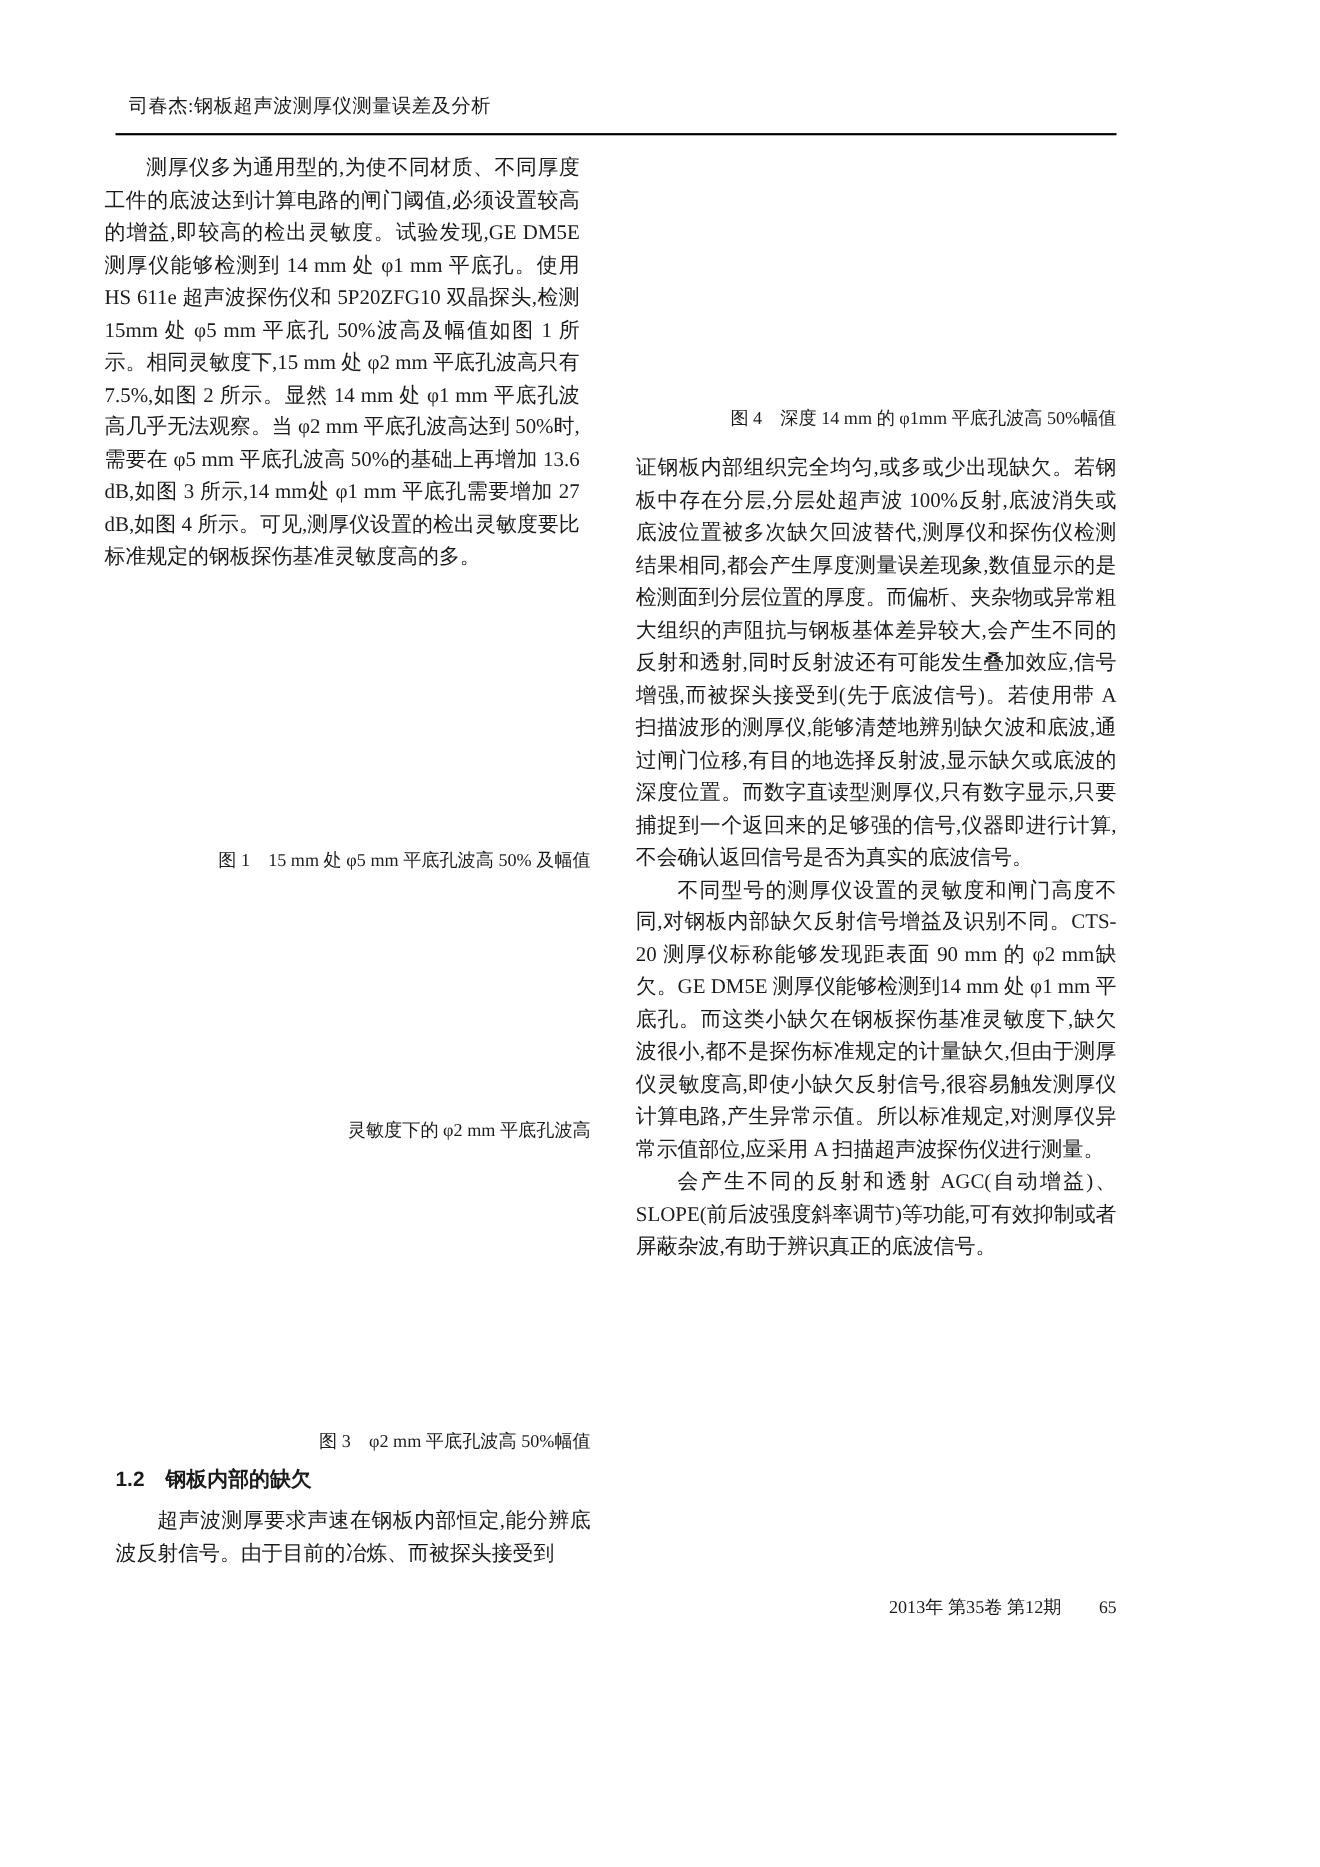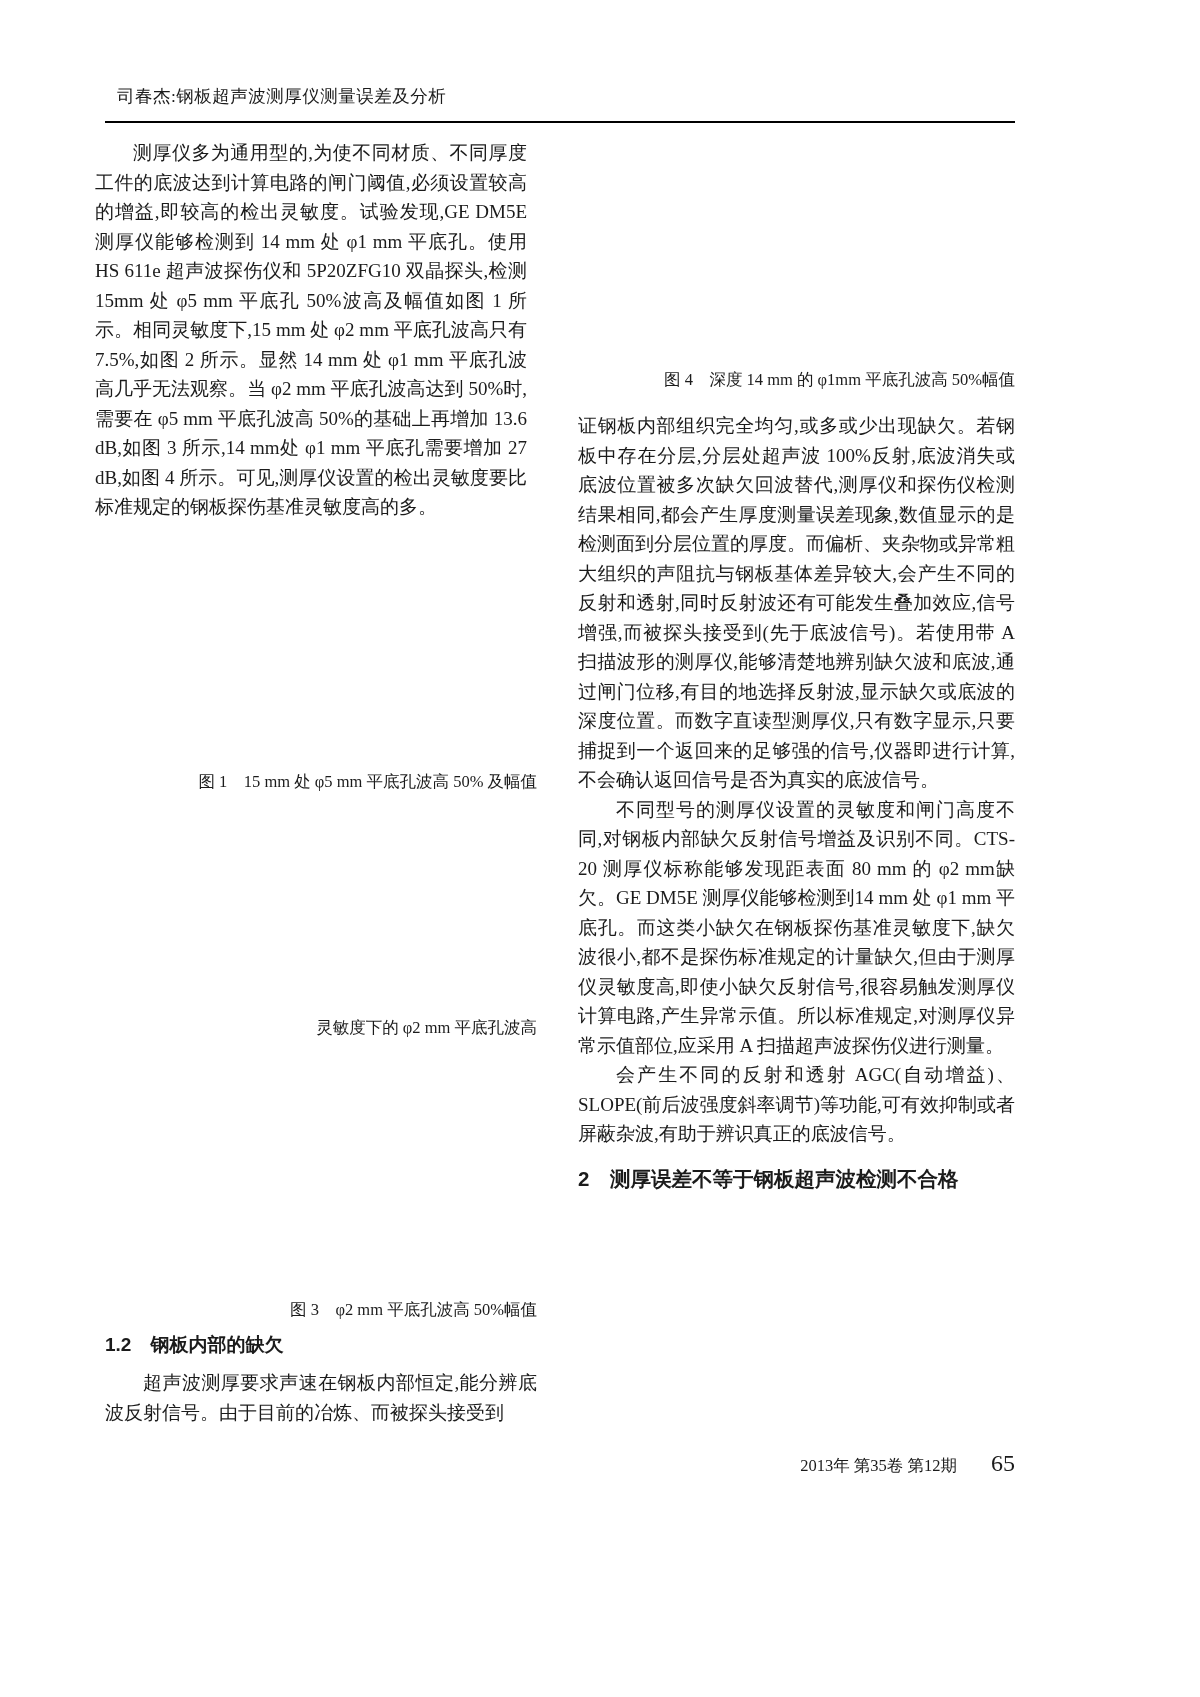--- a/index.html
+++ b/index.html
@@ -28,21 +28,21 @@
     font-size: 19px; font-weight: bold;
     font-family: "Liberation Sans", "DejaVu Sans", sans-serif;
   }
   .h-main {
     font-size: 20.5px; font-weight: bold;
     font-family: "Liberation Sans", "DejaVu Sans", sans-serif;
   }
   .running-header { font-size: 17.5px; letter-spacing: 0.5px; }
   .rule { background: #000; height: 2px; }
   .footer { font-size: 16.5px; text-align: right; }
-  .pagenum { font-size: 24px; margin-left: 30px; }
+  .pagenum { font-size: 16px; margin-left: 30px; }
 </style>
 </head>
 <body>
 
 <div class="abs running-header" style="left:88px; top:84px; width:700px;margin-left:29px;">司春杰:钢板超声波测厚仪测量误差及分析</div>
 <div class="abs rule" style="left:105px; top:121px; width:910px;"></div>
 
 <div class="abs" style="left:95px; top:138px; width:432px;">
   <p class="para indent">测厚仪多为通用型的,为使不同材质、不同厚度工件的底波达到计算电路的闸门阈值,必须设置较高的增益,即较高的检出灵敏度。试验发现,GE DM5E测厚仪能够检测到 14 mm 处 φ1 mm 平底孔。使用 HS 611e 超声波探伤仪和 5P20ZFG10 双晶探头,检测 15mm 处 φ5 mm 平底孔 50%波高及幅值如图 1 所示。相同灵敏度下,15 mm 处 φ2 mm 平底孔波高只有 7.5%,如图 2 所示。显然 14 mm 处 φ1 mm 平底孔波高几乎无法观察。当 φ2 mm 平底孔波高达到 50%时,需要在 φ5 mm 平底孔波高 50%的基础上再增加 13.6 dB,如图 3 所示,14 mm处 φ1 mm 平底孔需要增加 27 dB,如图 4 所示。可见,测厚仪设置的检出灵敏度要比标准规定的钢板探伤基准灵敏度高的多。</p>
 </div>
@@ -66,21 +66,20 @@
 <div class="abs" style="left:105px; top:1368px; width:432px;">
   <p class="para indent">超声波测厚要求声速在钢板内部恒定,能分辨底波反射信号。由于目前的冶炼、而被探头接受到</p>
 </div>
 
 <div class="abs" style="left:578px; top:140px; width:437px; height:215px;"></div>
 
 <div class="abs caption" style="left:578px; top:366px; width:437px;">图 4　深度 14 mm 的 φ1mm 平底孔波高 50%幅值</div>
 
 <div class="abs" style="left:578px; top:398px; width:437px;margin-top:13px;">
   <p class="para">证钢板内部组织完全均匀,或多或少出现缺欠。若钢板中存在分层,分层处超声波 100%反射,底波消失或底波位置被多次缺欠回波替代,测厚仪和探伤仪检测结果相同,都会产生厚度测量误差现象,数值显示的是检测面到分层位置的厚度。而偏析、夹杂物或异常粗大组织的声阻抗与钢板基体差异较大,会产生不同的反射和透射,同时反射波还有可能发生叠加效应,信号增强,而被探头接受到(先于底波信号)。若使用带 A 扫描波形的测厚仪,能够清楚地辨别缺欠波和底波,通过闸门位移,有目的地选择反射波,显示缺欠或底波的深度位置。而数字直读型测厚仪,只有数字显示,只要捕捉到一个返回来的足够强的信号,仪器即进行计算,不会确认返回信号是否为真实的底波信号。</p>
-  <p class="para indent">不同型号的测厚仪设置的灵敏度和闸门高度不同,对钢板内部缺欠反射信号增益及识别不同。CTS-20 测厚仪标称能够发现距表面 80 mm 的 φ2 mm缺欠。GE DM5E 测厚仪能够检测到14 mm 处 φ1 mm 平底孔。而这类小缺欠在钢板探伤基准灵敏度下,缺欠波很小,都不是探伤标准规定的计量缺欠,但由于测厚仪灵敏度高,即使小缺欠反射信号,很容易触发测厚仪计算电路,产生异常示值。所以标准规定,对测厚仪异常示值部位,应采用 A 扫描超声波探伤仪进行测量。</p>
+  <p class="para indent">不同型号的测厚仪设置的灵敏度和闸门高度不同,对钢板内部缺欠反射信号增益及识别不同。CTS-20 测厚仪标称能够发现距表面 90 mm 的 φ2 mm缺欠。GE DM5E 测厚仪能够检测到14 mm 处 φ1 mm 平底孔。而这类小缺欠在钢板探伤基准灵敏度下,缺欠波很小,都不是探伤标准规定的计量缺欠,但由于测厚仪灵敏度高,即使小缺欠反射信号,很容易触发测厚仪计算电路,产生异常示值。所以标准规定,对测厚仪异常示值部位,应采用 A 扫描超声波探伤仪进行测量。</p>
   <p class="para indent">会产生不同的反射和透射 AGC(自动增益)、SLOPE(前后波强度斜率调节)等功能,可有效抑制或者屏蔽杂波,有助于辨识真正的底波信号。</p>
-  <div class="h-main" style="margin:16px 0 12px 0;">2　测厚误差不等于钢板超声波检测不合格</div>
 </div>
 
 <div class="abs footer" style="left:578px; top:1450px; width:437px;">
   <span>2013年 第35卷 第12期</span>
   <span class="pagenum">65</span>
 </div>
 
 </body></html>

